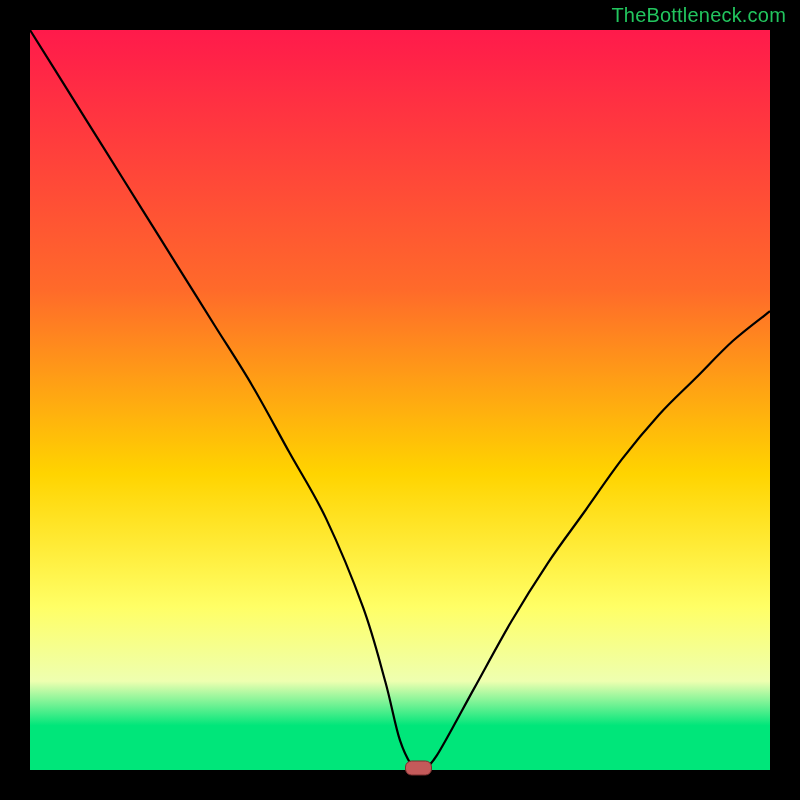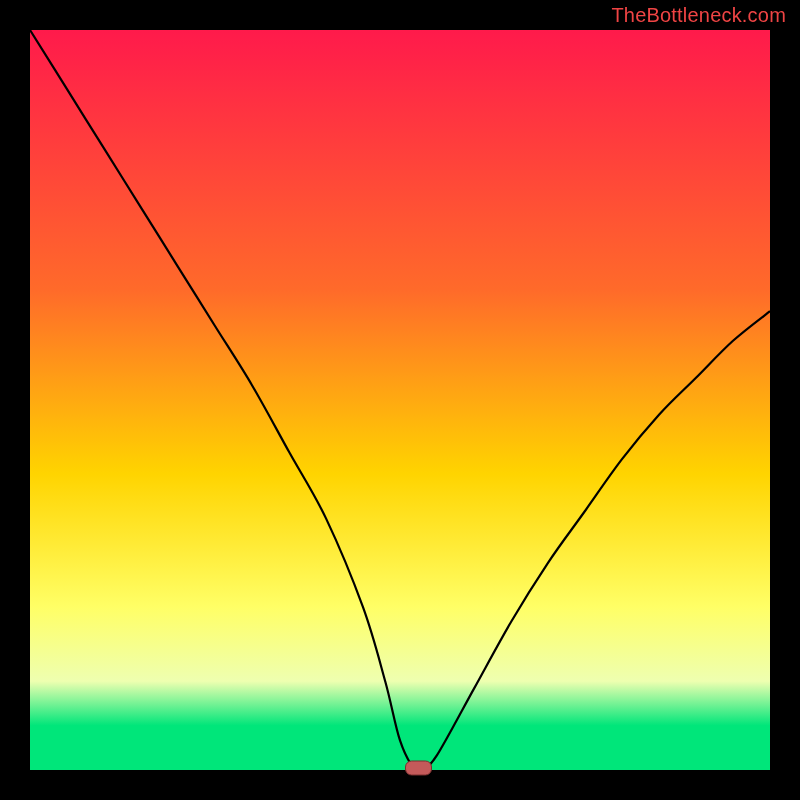--- a/index.html
+++ b/index.html
@@ -16,21 +16,21 @@
     width: 800px;
     height: 800px;
     background: #000;
   }
   .watermark {
     position: absolute;
     top: 4px;
     right: 14px;
     font-size: 20px;
     font-weight: 500;
-    color: #ef4444;
+    color: #22c55e;
     letter-spacing: 0.2px;
     z-index: 5;
   }
   svg {
     position: absolute;
     top: 0;
     left: 0;
   }
 </style>
 </head>

